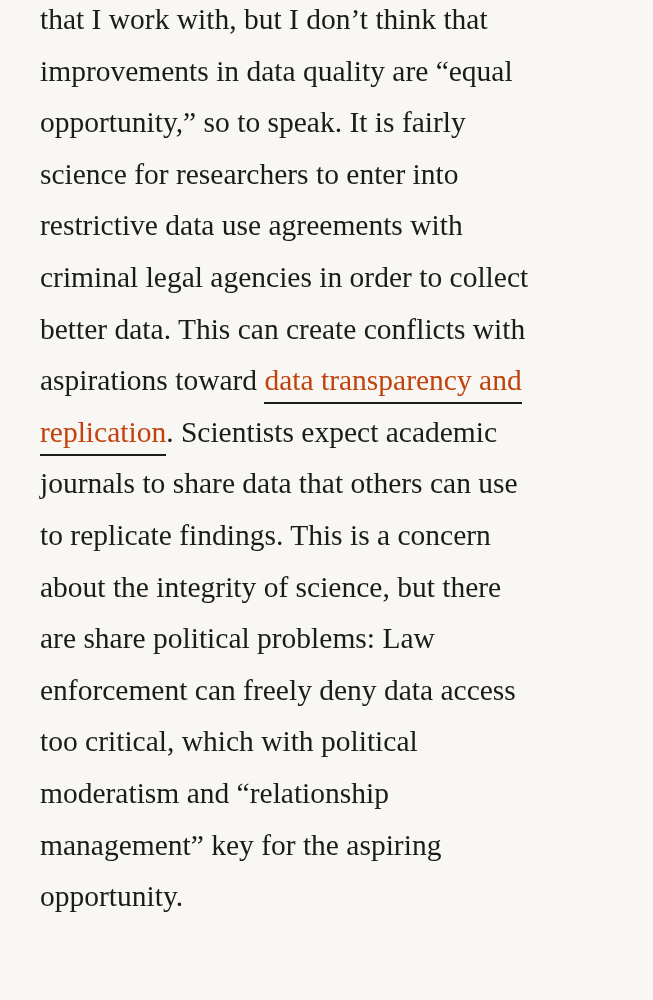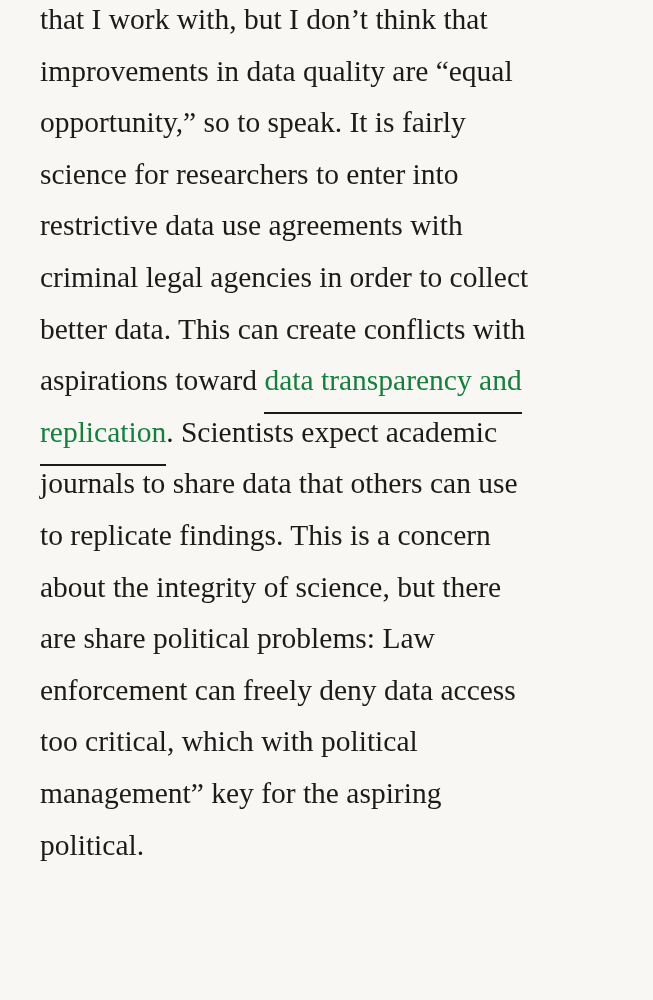--- a/index.html
+++ b/index.html
@@ -21,24 +21,24 @@
     font-family: "Liberation Serif", "DejaVu Serif", serif;
     font-size: 29.5px;
     line-height: 51.6px;
     color: #1b1b1b;
   }
   .line {
     display: block;
     white-space: nowrap;
   }
   .link {
-    color: #15803d;
+    color: #c2410c;
     text-decoration: none;
     border-bottom: 2px solid #1b1b1b;
-    padding-bottom: 16px;
+    padding-bottom: 6px;
   }
 </style>
 </head>
 <body>
 
 <div class="article">
   <span class="line">that I work with, but I don’t think that</span>
   <span class="line">improvements in data quality are “equal</span>
   <span class="line">opportunity,” so to speak. It is fairly</span>
   <span class="line">science for researchers to enter into</span>
@@ -46,15 +46,16 @@
   <span class="line">criminal legal agencies in order to collect</span>
   <span class="line">better data. This can create conflicts with</span>
   <span class="line"><span>aspirations toward </span><a class="link">data transparency and</a></span>
   <span class="line"><a class="link">replication</a><span>. Scientists expect academic</span></span>
   <span class="line">journals to share data that others can use</span>
   <span class="line">to replicate findings. This is a concern</span>
   <span class="line">about the integrity of science, but there</span>
   <span class="line">are share political problems: Law</span>
   <span class="line">enforcement can freely deny data access</span>
   <span class="line">too critical, which with political</span>
+  <span class="line">moderatism and “relationship</span>
   <span class="line">management” key for the aspiring</span>
-  <span class="line">political.</span>
+  <span class="line">opportunity.</span>
 </div>
 
 </body></html>

